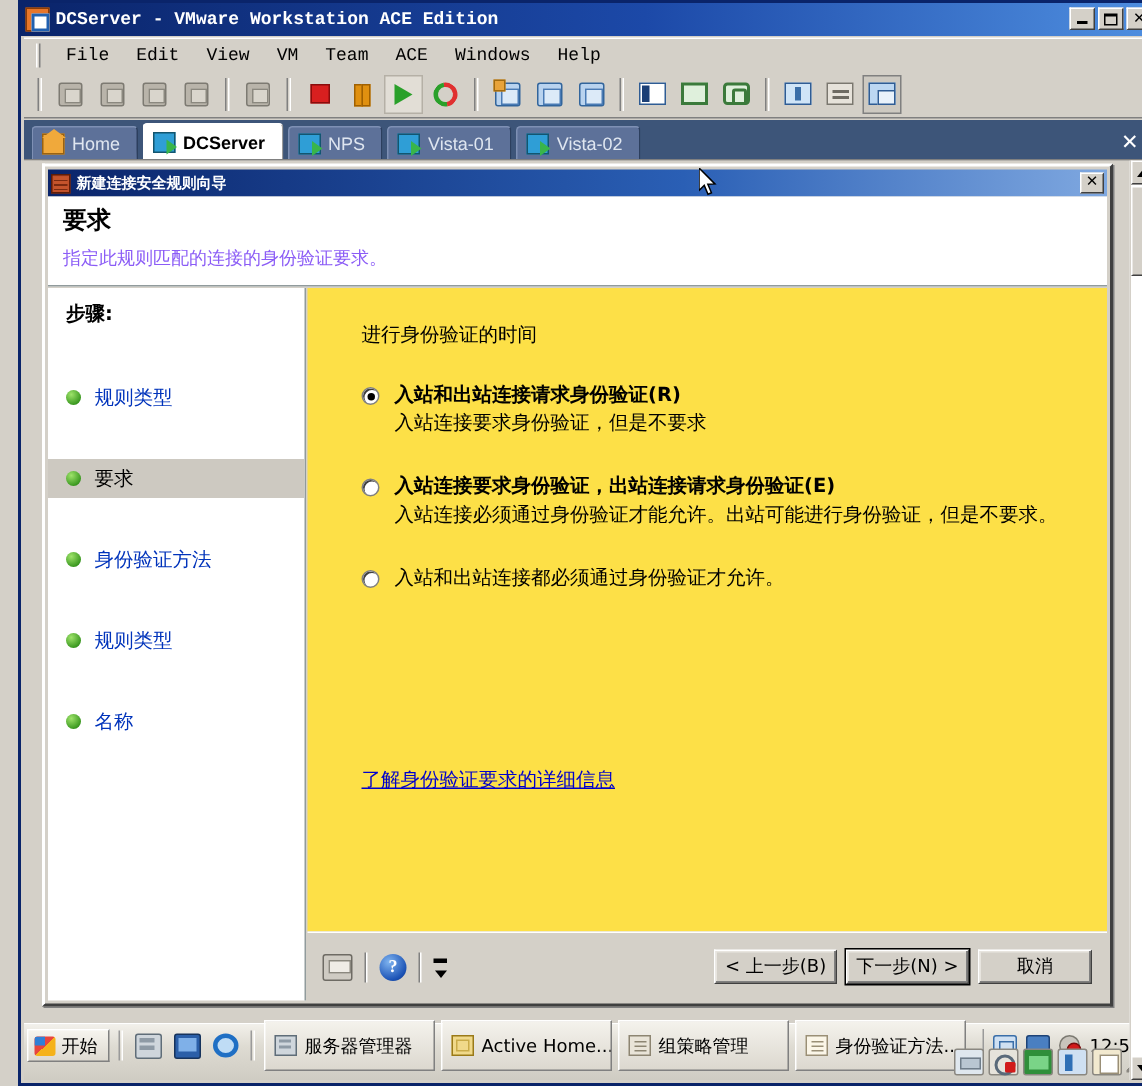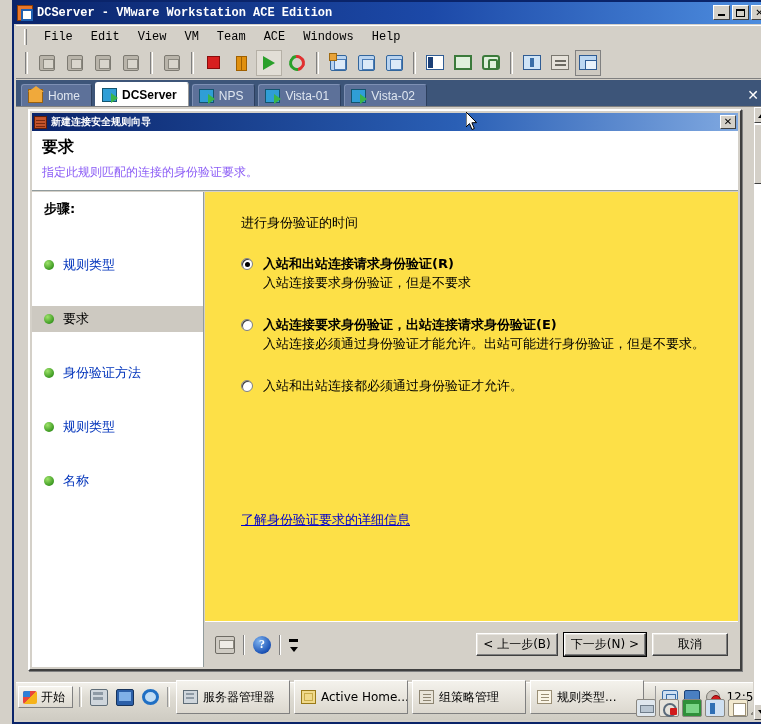--- a/index.html
+++ b/index.html
@@ -658,21 +658,21 @@
           <div class="task-btn" style="width:114px">
             <span class="tico ad"></span>
             <span>Active Home...</span>
           </div>
           <div class="task-btn" style="width:114px">
             <span class="tico gpm"></span>
             <span>组策略管理</span>
           </div>
           <div class="task-btn" style="width:114px">
             <span class="tico gpm2"></span>
-            <span>规则类型...</span>
+            <span>身份验证方法...</span>
           </div>
 
           <div id="tray">
             <span class="tray-ico ti net"></span>
             <span class="tray-ico ti conn"></span>
             <span class="tray-ico ti sound"></span>
             <span id="clock">12:55</span>
           </div>
         </div>
 

